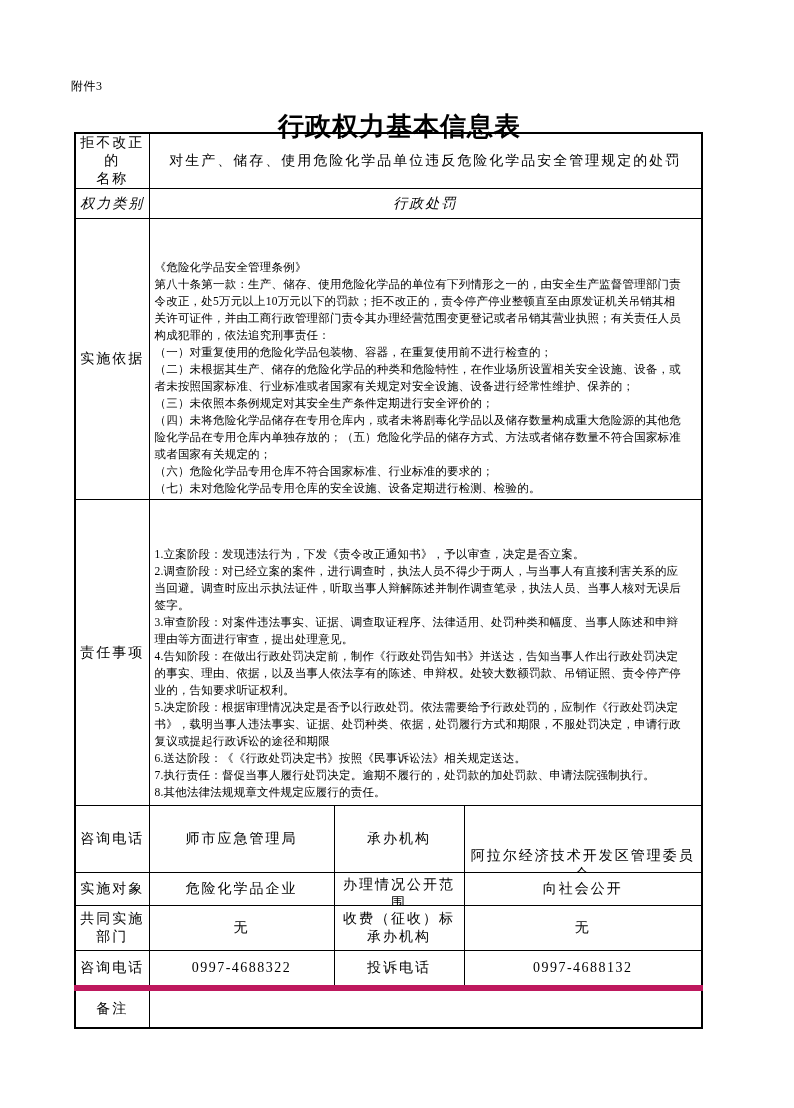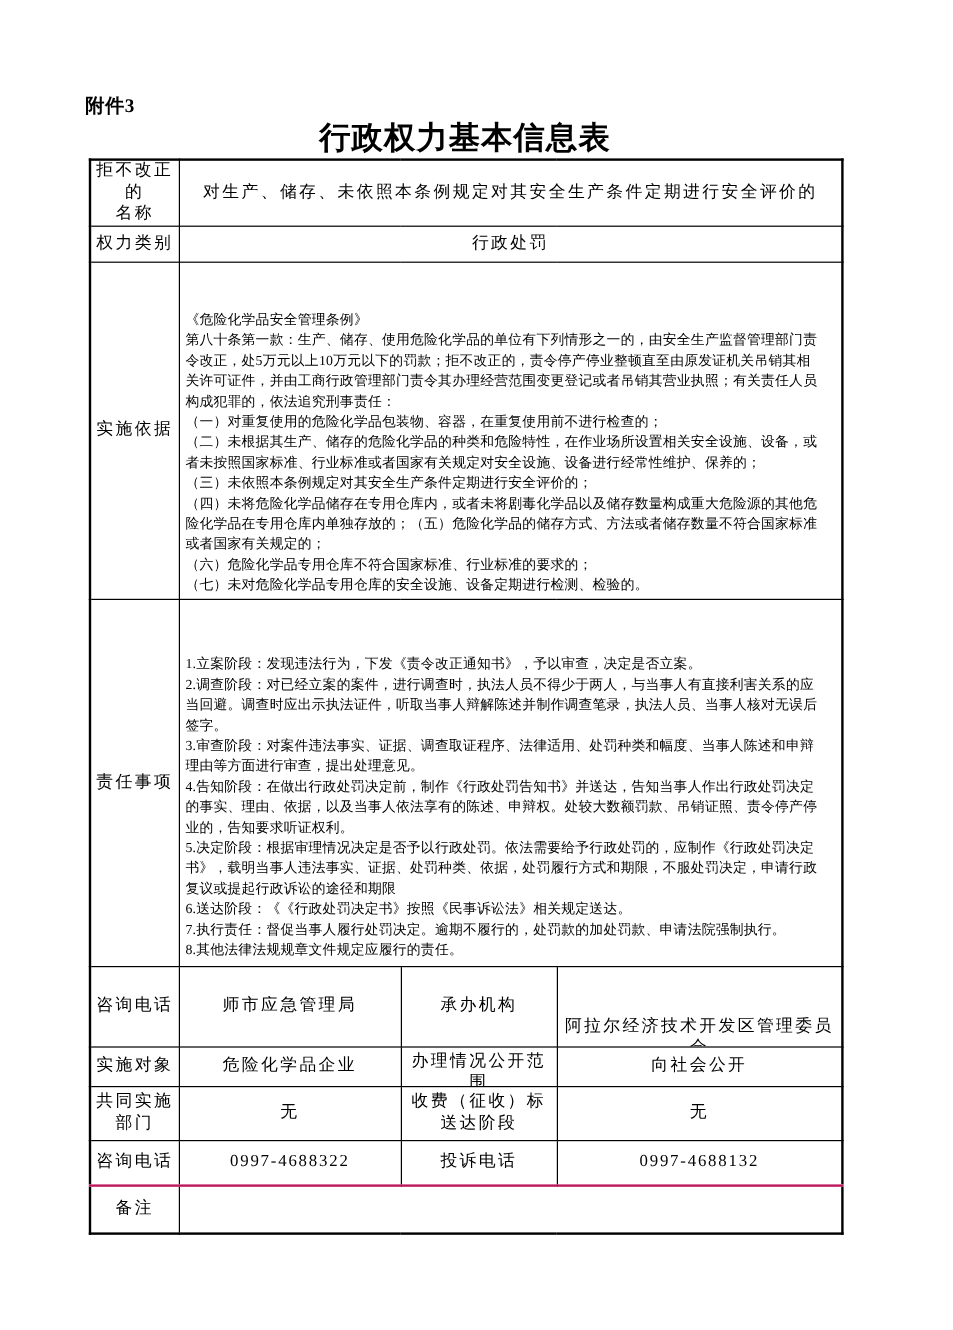--- a/index.html
+++ b/index.html
@@ -9,30 +9,29 @@
     background: #ffffff;
     color: #000000;
     font-family: "Liberation Serif", "DejaVu Serif", serif;
     overflow: hidden;
     position: relative;
   }
   .attachment {
     position: absolute;
     left: 71px;
     top: 78px;
-    font-size: 16px;
+    font-size: 12px;
     letter-spacing: 0.5px;
-    font-weight: bold;
   }
   .title {
     position: absolute;
     left: 74px;
     top: 97px;
     width: 627px;
-    margin: 0;
+    margin: 12px;
     text-align: center;
     font-size: 26px;
     font-weight: 700;
     letter-spacing: 1px;
   }
   table.info {
     position: absolute;
     left: 74px;
     top: 132px;
     width: 627px;
@@ -43,30 +42,30 @@
   td {
     border: 1px solid #000000;
     padding: 0;
     vertical-align: middle;
     font-size: 14px;
     line-height: 18px;
     letter-spacing: 2px;
     overflow: hidden;
   }
   tr.r1  { height: 44px; }
-  tr.r2  { height: 30px; }
+  tr.r2  { height: 30px; font-style: italic; }
   tr.r3  { height: 280px; }
   tr.r4  { height: 305px; }
   tr.r5  { height: 30px; }
   tr.r6  { height: 32px; }
   tr.r7  { height: 45px; }
   tr.r8  { height: 32px; }
   tr.r9  { height: 37px; }
   tr.r10 { height: 40px; }
-  tr.r10 td { border-top: 2px solid #be185d; }
+  tr.r10 td { border-top: 6px solid #be185d; }
 
   .lbl, .val {
     text-align: center;
     white-space: pre-line;
   }
   td.top { vertical-align: top; }
   .big {
     font-size: 11.5px;
     line-height: 17px;
     letter-spacing: 0.2px;
@@ -98,21 +97,21 @@
     <col style="width:74px">
     <col style="width:185px">
     <col style="width:130px">
     <col style="width:238px">
   </colgroup>
 
   <tbody>
       <tr class="r1">
     <td class="lbl">拒不改正的
 名称</td>
-    <td class="val" colspan="3">对生产、储存、未依照本条例规定对其安全生产条件定期进行安全评价的</td>
+    <td class="val" colspan="3">对生产、储存、使用危险化学品单位违反危险化学品安全管理规定的处罚</td>
   </tr>
 
   <tr class="r2">
     <td class="lbl">权力类别</td>
     <td class="val" colspan="3">行政处罚</td>
   </tr>
 
   <tr class="r3">
     <td class="lbl">实施依据</td>
     <td class="top" colspan="3">
@@ -172,21 +171,21 @@
 围</div>
     </td>
     <td class="val">向社会公开</td>
   </tr>
 
   <tr class="r7">
     <td class="lbl">共同实施
 部门</td>
     <td class="val">无</td>
     <td class="lbl">收费（征收）标
-送达阶段</td>
+承办机构</td>
     <td class="val">无</td>
   </tr>
 
 
   <tr class="r9">
     <td class="lbl">咨询电话</td>
     <td class="val num">0997-4688322</td>
     <td class="lbl">投诉电话</td>
     <td class="val num">0997-4688132</td>
   </tr>

